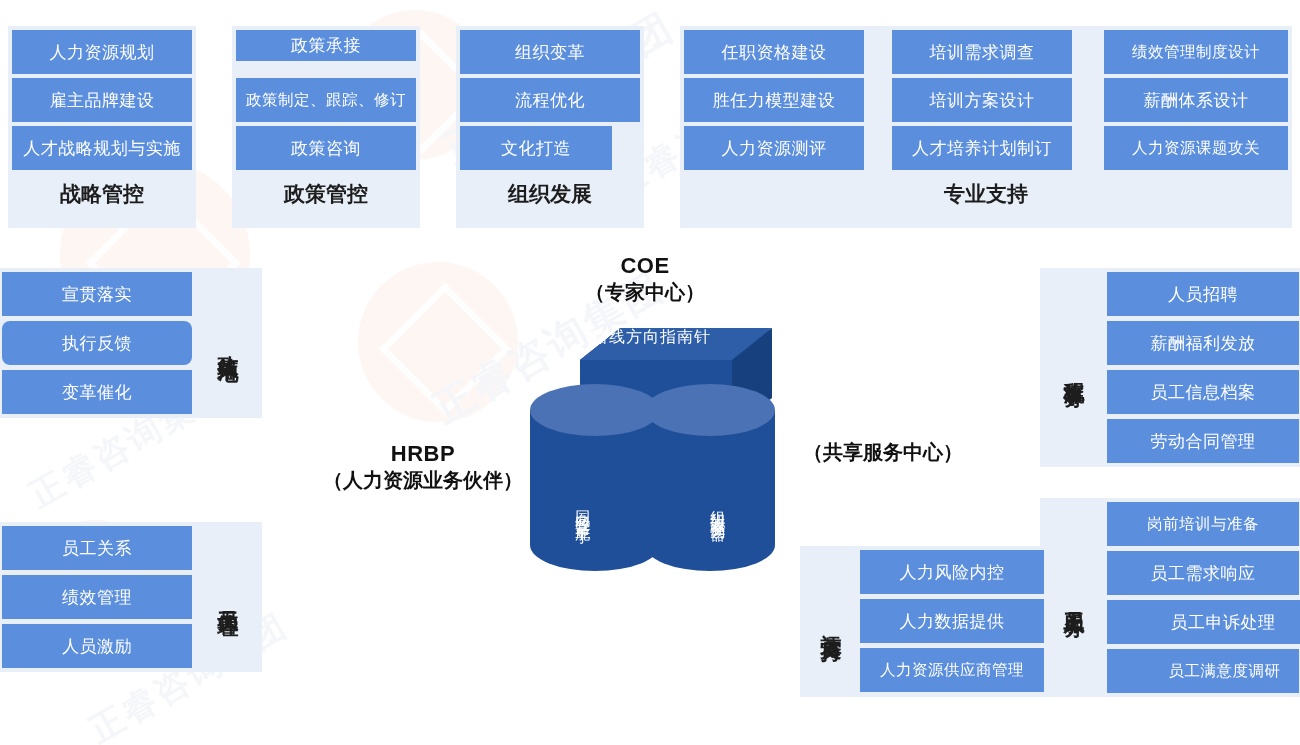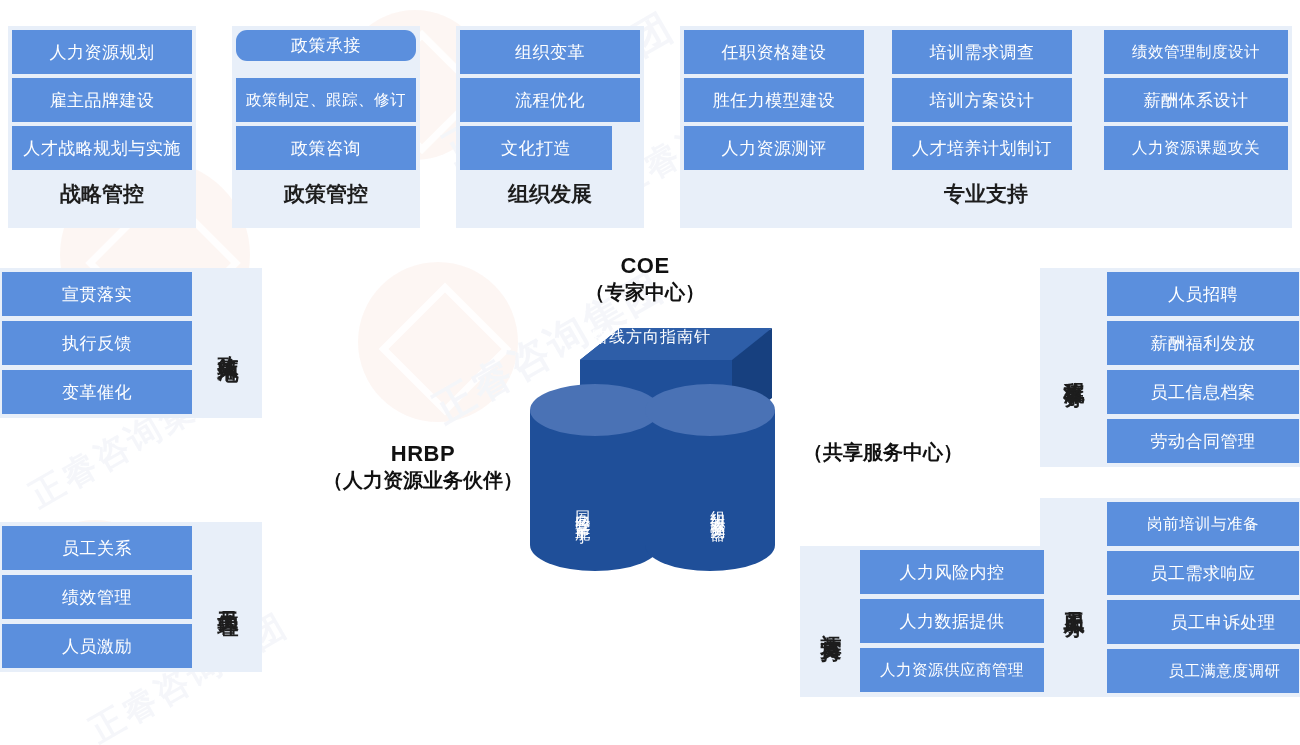--- a/index.html
+++ b/index.html
@@ -137,21 +137,21 @@
 <div class="wm wm-text" style="left:18px;top:420px;font-size:34px;">正睿咨询集团</div>
 <div class="wm wm-text" style="left:600px;top:110px;font-size:34px;">正睿咨询集团</div>
 
 <div class="panel" style="left:8px;top:26px;width:188px;height:202px;"></div>
 <div class="chip" style="left:12px;top:30px;width:180px;height:44px;">人力资源规划</div>
 <div class="chip" style="left:12px;top:78px;width:180px;height:44px;">雇主品牌建设</div>
 <div class="chip" style="left:12px;top:126px;width:180px;height:44px;">人才战略规划与实施</div>
 <div class="grouplabel" style="left:8px;top:174px;width:188px;height:40px;">战略管控</div>
 
 <div class="panel" style="left:232px;top:26px;width:188px;height:202px;"></div>
-<div class="chip" style="left:236px;top:30px;width:180px;height:31px;border-radius:11px;">政策承接</div>
+<div class="chip" style="left:236px;top:30px;width:180px;height:31px;">政策承接</div>
 <div class="chip tight" style="left:236px;top:78px;width:180px;height:44px;">政策制定、跟踪、修订</div>
 <div class="chip" style="left:236px;top:126px;width:180px;height:44px;">政策咨询</div>
 <div class="grouplabel" style="left:232px;top:174px;width:188px;height:40px;">政策管控</div>
 
 <div class="panel" style="left:456px;top:26px;width:188px;height:202px;"></div>
 <div class="chip" style="left:460px;top:30px;width:180px;height:44px;">组织变革</div>
 <div class="chip" style="left:460px;top:78px;width:180px;height:44px;">流程优化</div>
 <div class="chip" style="left:460px;top:126px;width:152px;height:44px;">文化打造</div>
 <div class="grouplabel" style="left:456px;top:174px;width:188px;height:40px;">组织发展</div>
 
@@ -166,21 +166,21 @@
 <div class="chip" style="left:892px;top:126px;width:180px;height:44px;">人才培养计划制订</div>
 
 <div class="chip tight" style="left:1104px;top:30px;width:184px;height:44px;">绩效管理制度设计</div>
 <div class="chip" style="left:1104px;top:78px;width:184px;height:44px;">薪酬体系设计</div>
 <div class="chip tight" style="left:1104px;top:126px;width:184px;height:44px;">人力资源课题攻关</div>
 
 <div class="grouplabel" style="left:680px;top:174px;width:612px;height:40px;">专业支持</div>
 
 <div class="panel" style="left:0px;top:268px;width:262px;height:150px;"></div>
 <div class="chip" style="left:2px;top:272px;width:190px;height:44px;">宣贯落实</div>
-<div class="chip" style="left:2px;top:321px;width:190px;height:44px;">执行反馈</div>
+<div class="chip" style="left:2px;top:321px;width:190px;height:44px;border-radius:8px;">执行反馈</div>
 <div class="chip" style="left:2px;top:370px;width:190px;height:44px;">变革催化</div>
 <div class="vlabel" style="left:196px;top:268px;width:64px;height:150px;">政策落地</div>
 
 <div class="panel" style="left:0px;top:522px;width:262px;height:150px;"></div>
 <div class="chip" style="left:2px;top:526px;width:190px;height:44px;">员工关系</div>
 <div class="chip" style="left:2px;top:575px;width:190px;height:44px;">绩效管理</div>
 <div class="chip" style="left:2px;top:624px;width:190px;height:44px;">人员激励</div>
 <div class="vlabel" style="left:196px;top:522px;width:64px;height:150px;">员工管理</div>
 
 <div class="panel" style="left:1040px;top:268px;width:260px;height:199px;"></div>

